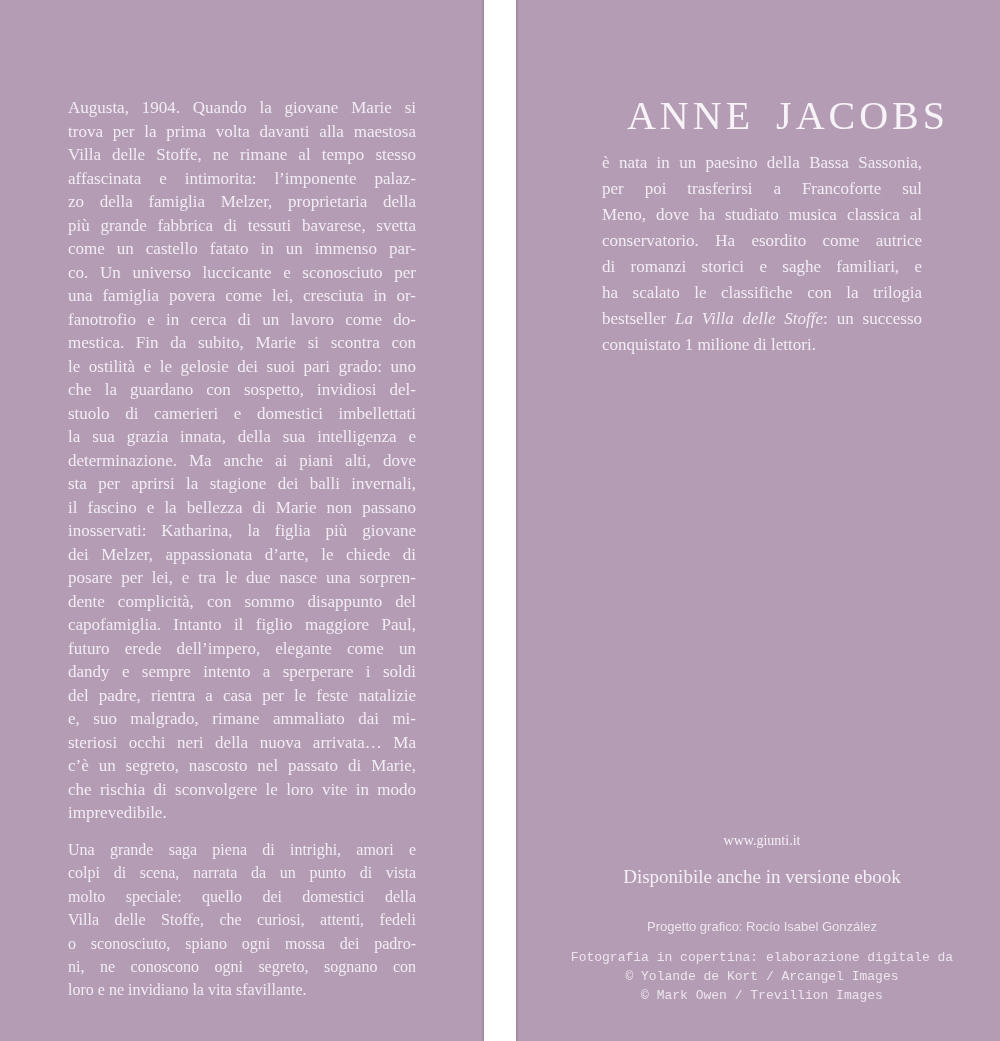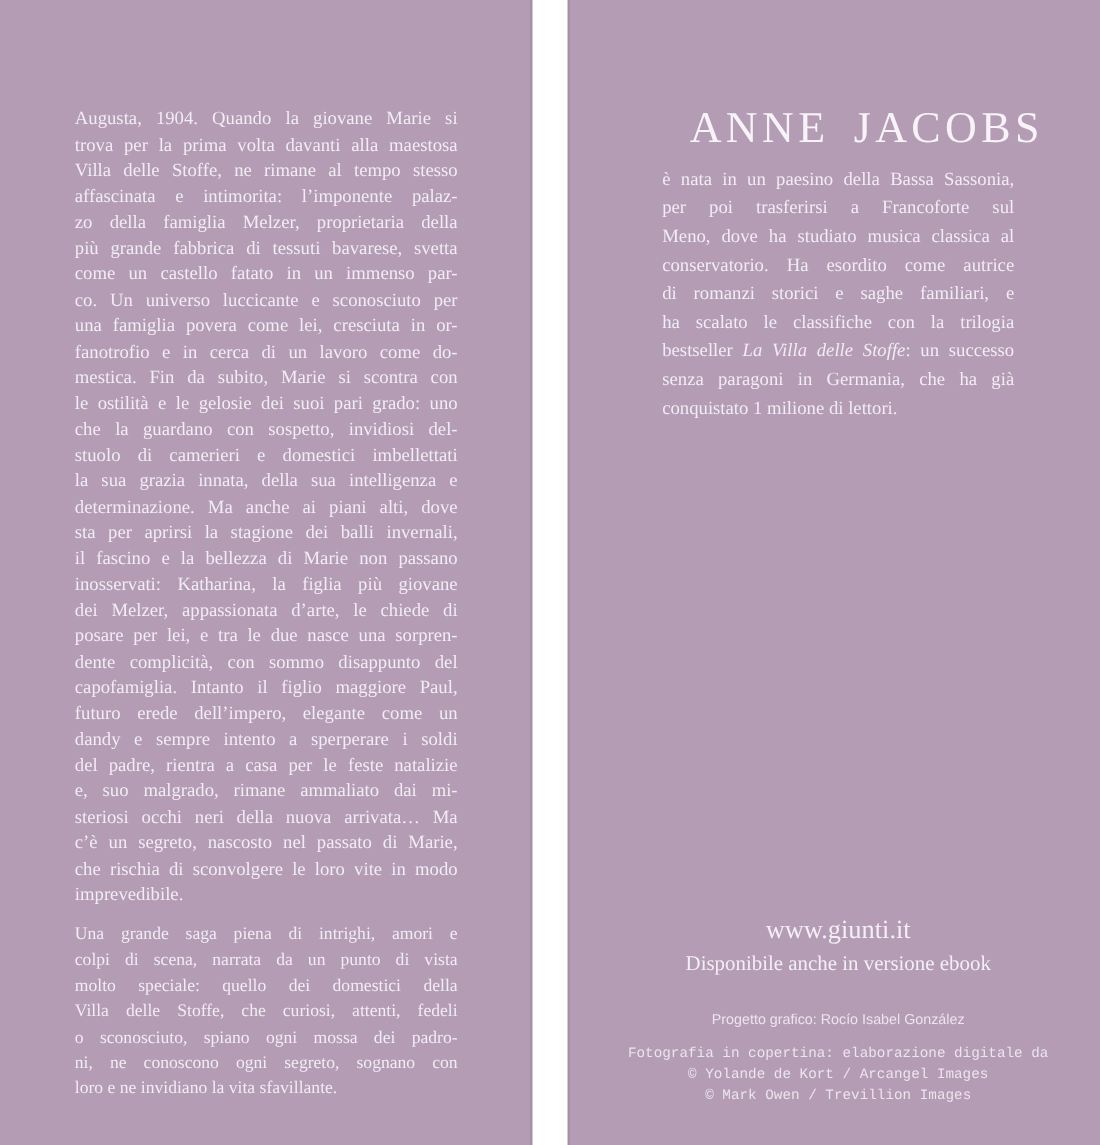--- a/index.html
+++ b/index.html
@@ -72,21 +72,21 @@
     position: absolute;
     left: 86px; top: 150px; width: 320px;
     font-size: 17px;
     line-height: 26px;
     color: #f2ecf4;
   }
   .website {
     position: absolute;
     left: 86px; top: 833px; width: 320px;
     text-align: center;
-    font-size: 24px;
+    font-size: 14px;
     color: #f4eff6;
   }
   .ebook {
     position: absolute;
     left: 36px; top: 866px; width: 420px;
     text-align: center;
     font-size: 19px;
     color: #f4eff6;
   }
   .credit-design {
@@ -159,21 +159,20 @@
   <div class="flap flap-right">
     <div class="author-name">ANNE JACOBS</div>
     <div class="bio jlines">
         <div>è nata in un paesino della Bassa Sassonia,</div>
         <div>per poi trasferirsi a Francoforte sul</div>
         <div>Meno, dove ha studiato musica classica al</div>
         <div>conservatorio. Ha esordito come autrice</div>
         <div>di romanzi storici e saghe familiari, e</div>
         <div>ha scalato le classifiche con la trilogia</div>
         <div>bestseller <i>La Villa delle Stoffe</i>: un successo</div>
-        <div>senza paragoni in Germania, che ha già</div>
         <div>conquistato 1 milione di lettori.</div>
       </div>
     <div class="website">www.giunti.it</div>
     <div class="ebook">Disponibile anche in versione ebook</div>
     <div class="credit-design">Progetto grafico: Rocío Isabel González</div>
     <div class="credit-photo clines">
         <div>Fotografia in copertina: elaborazione digitale da</div>
         <div>© Yolande de Kort / Arcangel Images</div>
         <div>© Mark Owen / Trevillion Images</div>
       </div>

